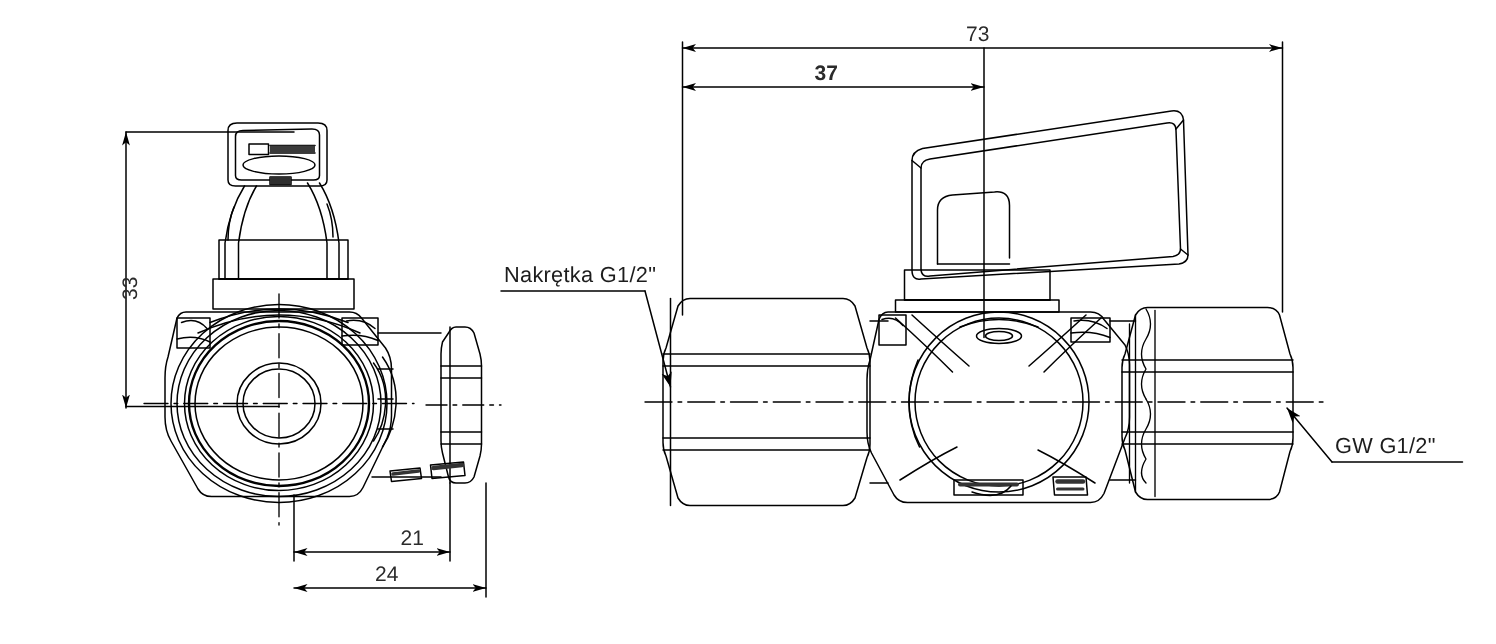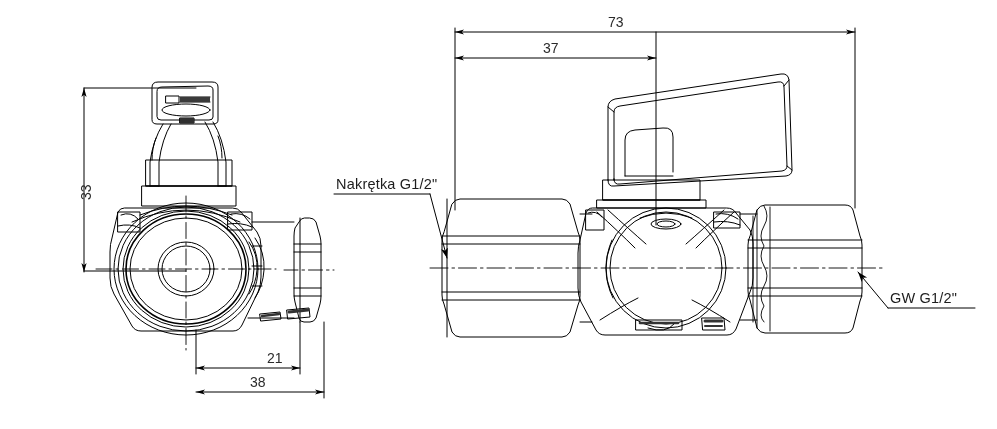--- a/index.html
+++ b/index.html
@@ -255,23 +255,23 @@
         <line x1="888" y1="308" x2="858" y2="272" marker-end="url(#arrowNote)"></line>
       </g>
 
     </g>
   </svg>
 
   <div class="lbl dim-txt rot90" style="left:79px; top:200px;">33</div>
 
   <div class="lbl dim-txt" style="left:243px; top:351px;margin-left:24px;">21</div>
 
-  <div class="lbl dim-txt" style="left:250px; top:375px;">38</div>
-
-  <div class="lbl dim-txt" style="left:543px; top:41px;">37</div>
-
-  <div class="lbl dim-txt" style="left:608px; top:15px;">73</div>
+  <div class="lbl dim-txt" style="left:250px; top:375px;">24</div>
+
+  <div class="lbl dim-txt" style="left:543px; top:41px;font-weight:bold;">37</div>
+
+  <div class="lbl dim-txt" style="left:644px; top:15px;">73</div>
 
   <div class="lbl note-txt" style="left:336px; top:177px;">Nakrętka G1/2"</div>
 
   <div class="lbl note-txt" style="left:890px; top:291px;">GW G1/2"</div>
 
 </div>
 
 </body></html>

